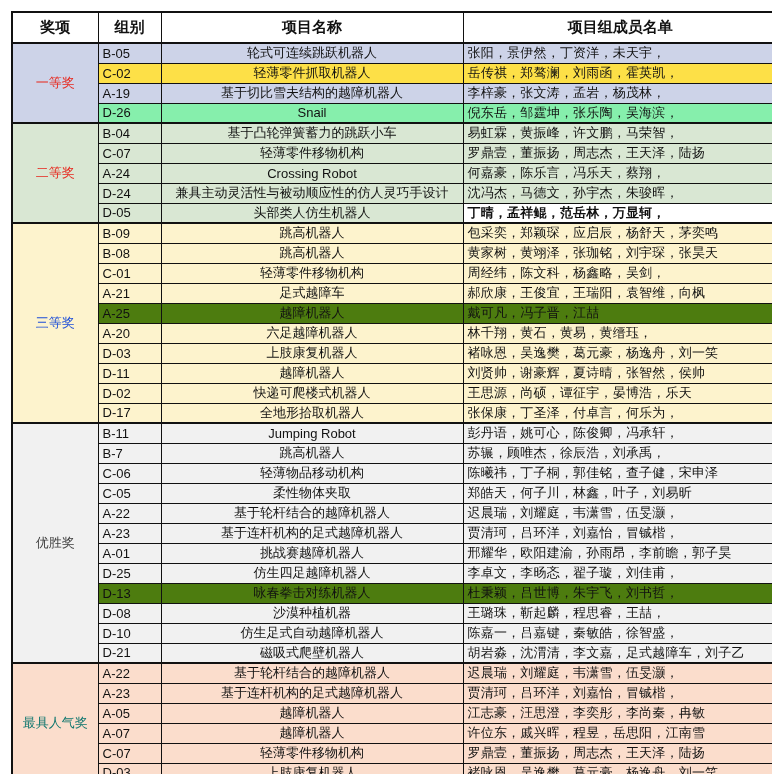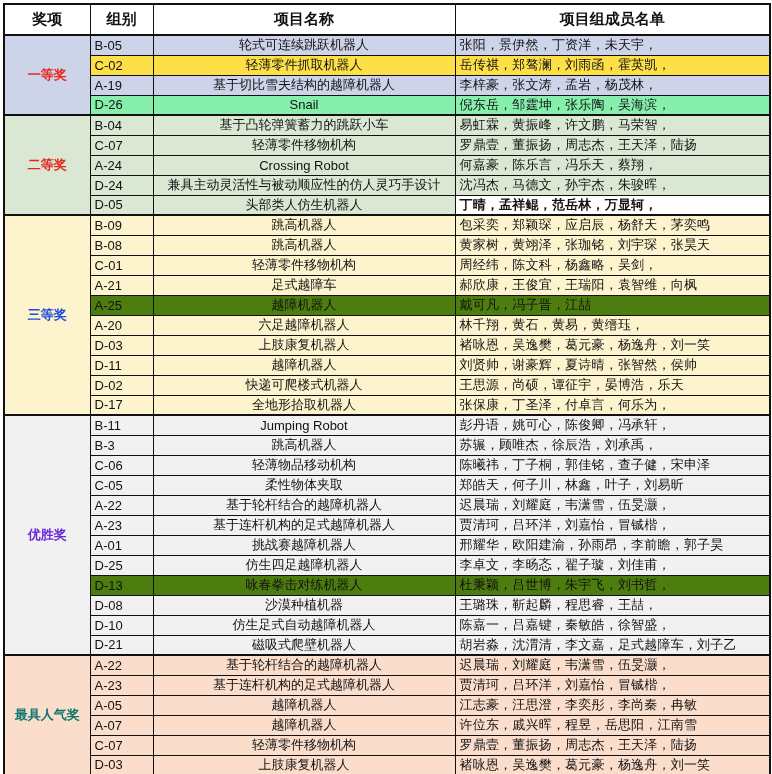--- a/index.html
+++ b/index.html
@@ -5,21 +5,21 @@
   html, body {
     margin: 0;
     padding: 0;
     background: #ffffff;
     font-family: "Liberation Sans", "DejaVu Sans", sans-serif;
   }
   .page {
     width: 772px;
     height: 774px;
     box-sizing: border-box;
-    padding: 3px;
+    padding: 11px;
     background: #ffffff;
   }
   table.awards {
     border-collapse: collapse;
     table-layout: fixed;
     width: 766px;
     border: 2px solid #111111;
   }
   table.awards th,
   table.awards td {
@@ -34,21 +34,21 @@
   table.awards thead tr { height: 31px; background: #ffffff; }
   table.awards thead th {
     font-size: 15px;
     font-weight: bold;
     text-align: center;
     padding: 0;
   }
   table.awards tbody tr { height: 20px; }
   tr.section-start td { border-top: 2px solid #111111; }
   td.award-cell {
-    font-weight: bold;
+    font-weight: normal;
     font-size: 14px;
     text-align: center;
     vertical-align: middle;
     padding: 0 1px;
   }
   td.group-cell   { text-align: left; padding-left: 5px; }
   td.project-cell { text-align: center; padding-left: 5px; }
   td.members-cell { text-align: left; padding-left: 5px; letter-spacing: 0.2px; }
   .col-award   { width: 86px; }
   .col-group   { width: 63px; }
@@ -167,27 +167,27 @@
           <td class="group-cell">D-02</td>
           <td class="project-cell">快递可爬楼式机器人</td>
           <td class="members-cell">王思源，尚硕，谭征宇，晏博浩，乐天</td>
         </tr>
         <tr style="background: rgb(253, 243, 205);">
           <td class="group-cell">D-17</td>
           <td class="project-cell">全地形拾取机器人</td>
           <td class="members-cell">张保康，丁圣泽，付卓言，何乐为，</td>
         </tr>
         <tr class="section-start" style="background: rgb(241, 241, 241);">
-          <td class="award-cell" rowspan="12" style="color: #6d28d9;">优胜奖</td>
+          <td class="award-cell" rowspan="12" style="color: #404040;">优胜奖</td>
           <td class="group-cell">B-11</td>
           <td class="project-cell">Jumping Robot</td>
           <td class="members-cell">彭丹语，姚可心，陈俊卿，冯承轩，</td>
         </tr>
         <tr style="background: rgb(241, 241, 241);">
-          <td class="group-cell">B-3</td>
+          <td class="group-cell">B-7</td>
           <td class="project-cell">跳高机器人</td>
           <td class="members-cell">苏辗，顾唯杰，徐辰浩，刘承禹，</td>
         </tr>
         <tr style="background: rgb(241, 241, 241);">
           <td class="group-cell">C-06</td>
           <td class="project-cell">轻薄物品移动机构</td>
           <td class="members-cell">陈曦祎，丁子桐，郭佳铭，查子健，宋申泽</td>
         </tr>
         <tr style="background: rgb(241, 241, 241);">
           <td class="group-cell">C-05</td>

